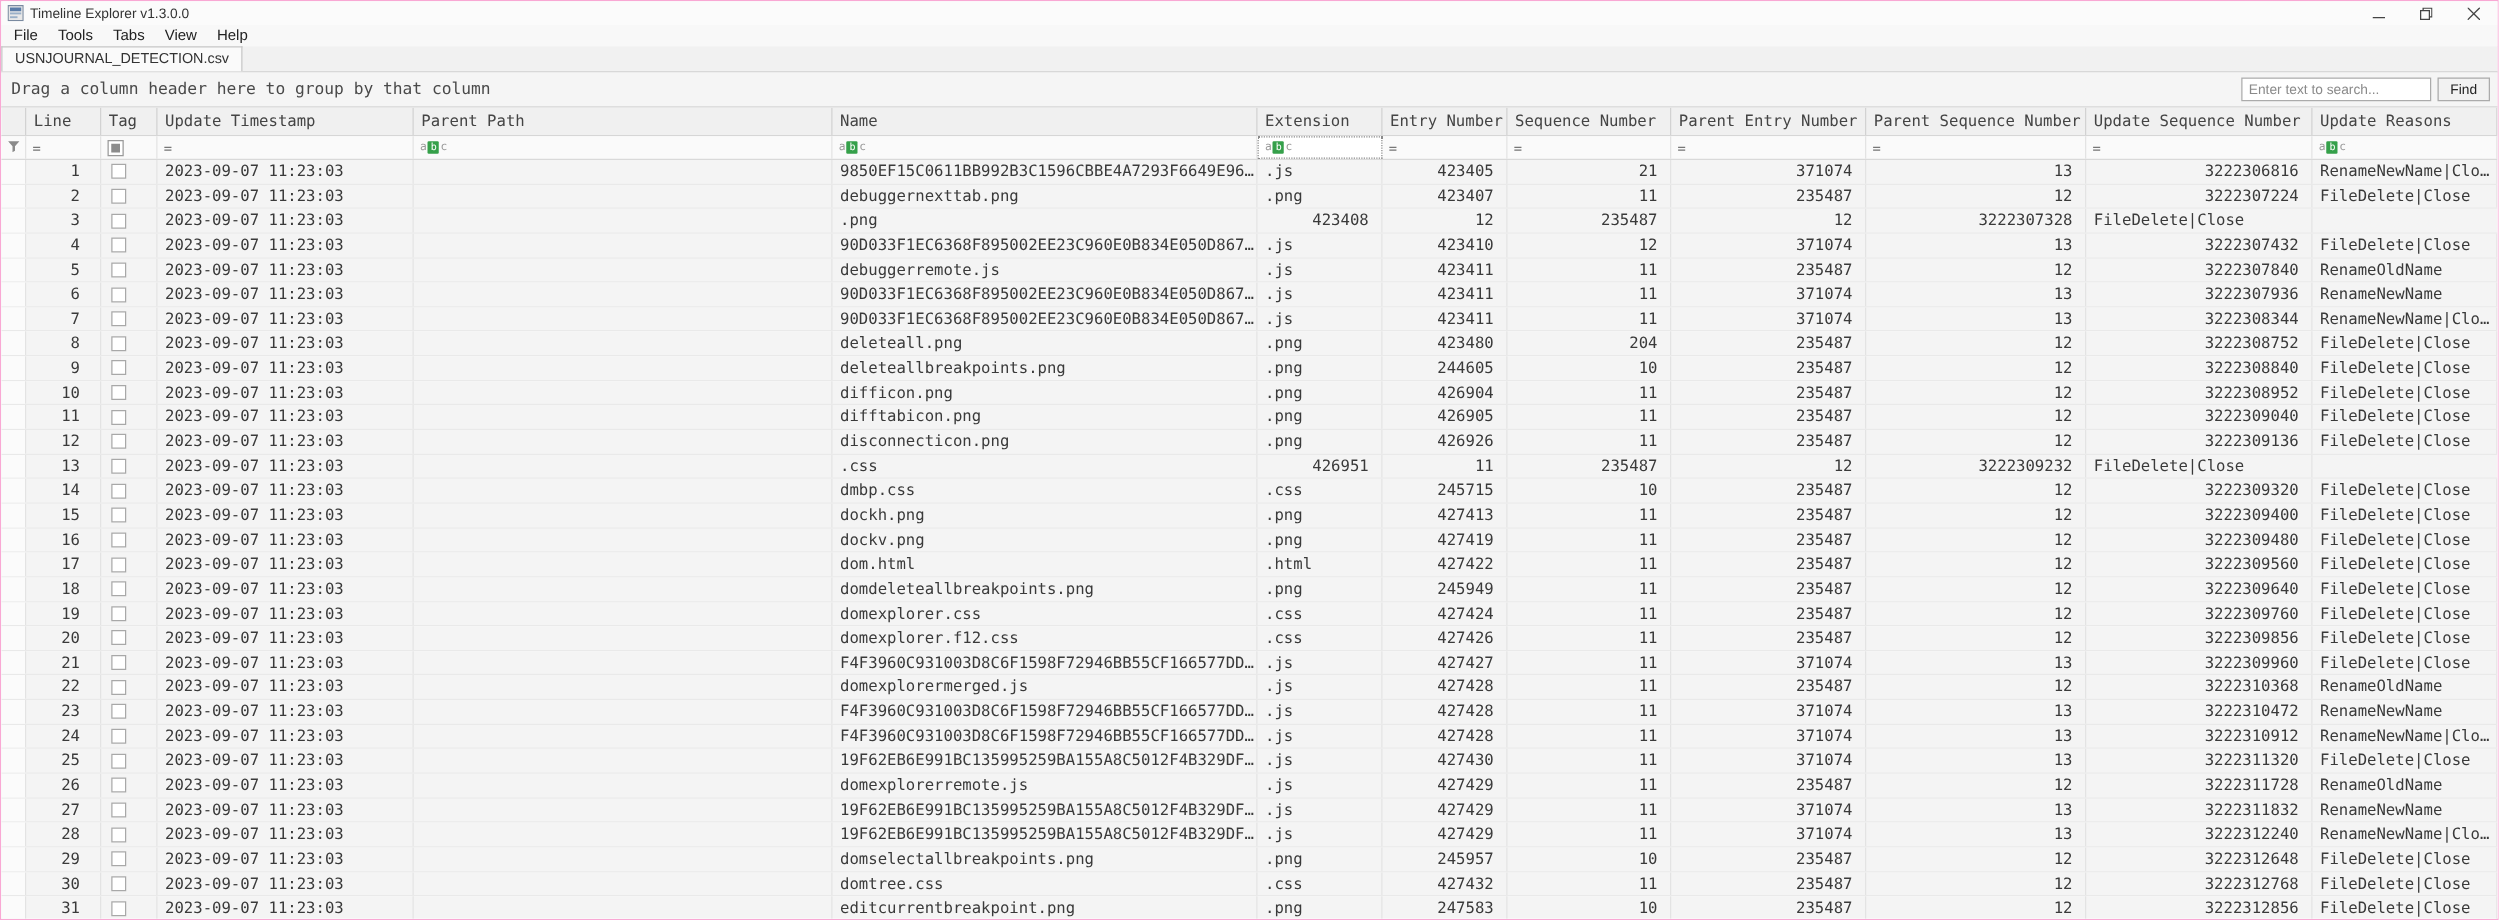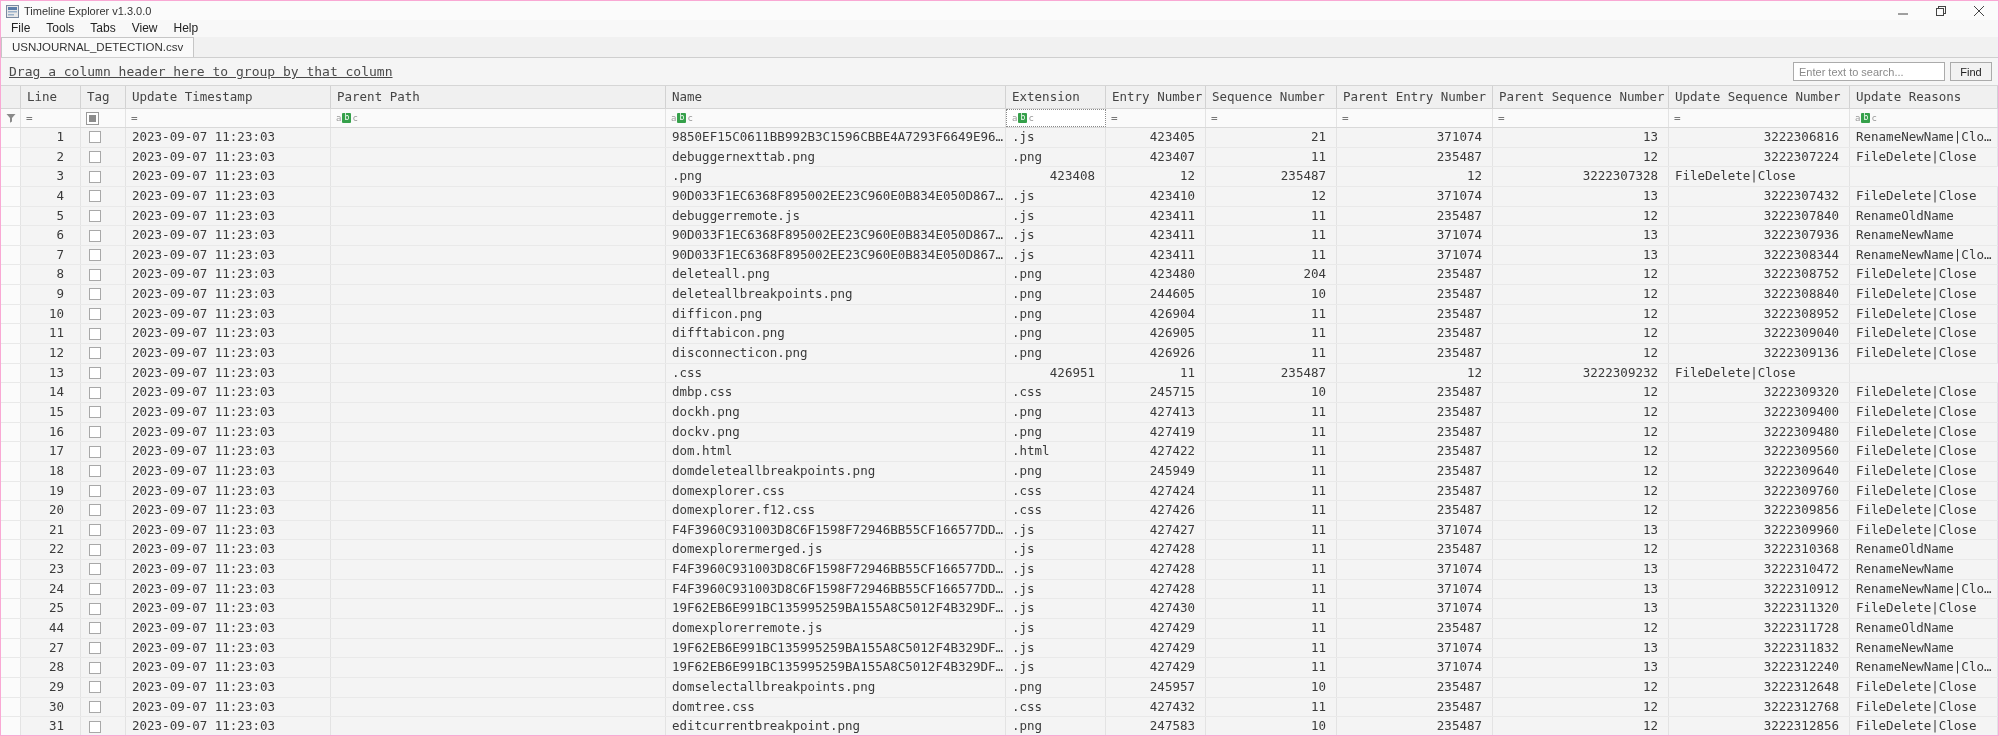--- a/index.html
+++ b/index.html
@@ -18,21 +18,21 @@
   
   .menubar { height:17px; background:#f8f8f8; display:flex; align-items:center; padding-left:2px; flex:0 0 auto; }
   .menu-item { font-size:12px; color:#222; padding:0 8px; line-height:17px; }
 
   
   .tabstrip { height:21px; background:#f1f1f1; border-bottom:1px solid #cfcfcf; display:flex; align-items:flex-end; flex:0 0 auto; }
   .tab { height:20px; background:#fafafa; border:1px solid #c6c6c6; border-bottom:none; font-size:11.5px; color:#333; padding:0 10px; line-height:19px; margin-left:0; }
 
   
   .grouprow { height:28px; background:#f5f5f5; border-bottom:1px solid #d6d6d6; display:flex; align-items:center; padding-left:8px; position:relative; flex:0 0 auto; }
-  .grouptext { font-family:"DejaVu Sans Mono", monospace; font-size:13px; color:#4a4a4a;text-decoration:underline; }
+  .grouptext { font-family:"DejaVu Sans Mono", monospace; font-size:13px; color:#4a4a4a; }
   .findpanel { position:absolute; right:6px; top:4px; display:flex; gap:5px;align-items:center; }
   .findpanel input { width:152px; height:19px; border:1px solid #ababab; font-size:11px; padding:0 5px; color:#333; background:#fff; }
   .findpanel input::placeholder { color:#8a8a8a; }
   .find-btn { width:42px; height:19px; border:1px solid #ababab; background:#f2f2f2; font-size:11px; color:#222; }
 
   
   .grid { flex:1 1 auto; display:flex; flex-direction:column; overflow:hidden; background:#fff; }
   .gcols { display:grid; grid-template-columns:20px 60px 45px 205px 335px 340px 100px 100px 131px 156px 176px 181px minmax(0,1fr); }
 
   .hrow { height:23px; background:#f0f0f0; border-bottom:1px solid #d6d6d6; flex:0 0 auto; }
@@ -611,21 +611,21 @@
           <div class="dcell c-extension">.js</div>
           <div class="dcell c-entry_number num">427430</div>
           <div class="dcell c-sequence_number num">11</div>
           <div class="dcell c-parent_entry_number num">371074</div>
           <div class="dcell c-parent_sequence_number num">13</div>
           <div class="dcell c-update_sequence_number num">3222311320</div>
           <div class="dcell c-update_reasons">FileDelete|Close</div>
         </div>
         <div class="drow gcols">
           <div class="dcell ind"></div>
-          <div class="dcell c-line num">44</div>
+          <div class="dcell c-line num">26</div>
           <div class="dcell c-tag">
             <span class="checkbox"></span>
           </div>
           <div class="dcell c-update_timestamp">2023-09-07 11:23:03</div>
           <div class="dcell c-parent_path"></div>
           <div class="dcell c-name">domexplorerremote.js</div>
           <div class="dcell c-extension">.js</div>
           <div class="dcell c-entry_number num">427429</div>
           <div class="dcell c-sequence_number num">11</div>
           <div class="dcell c-parent_entry_number num">235487</div>

